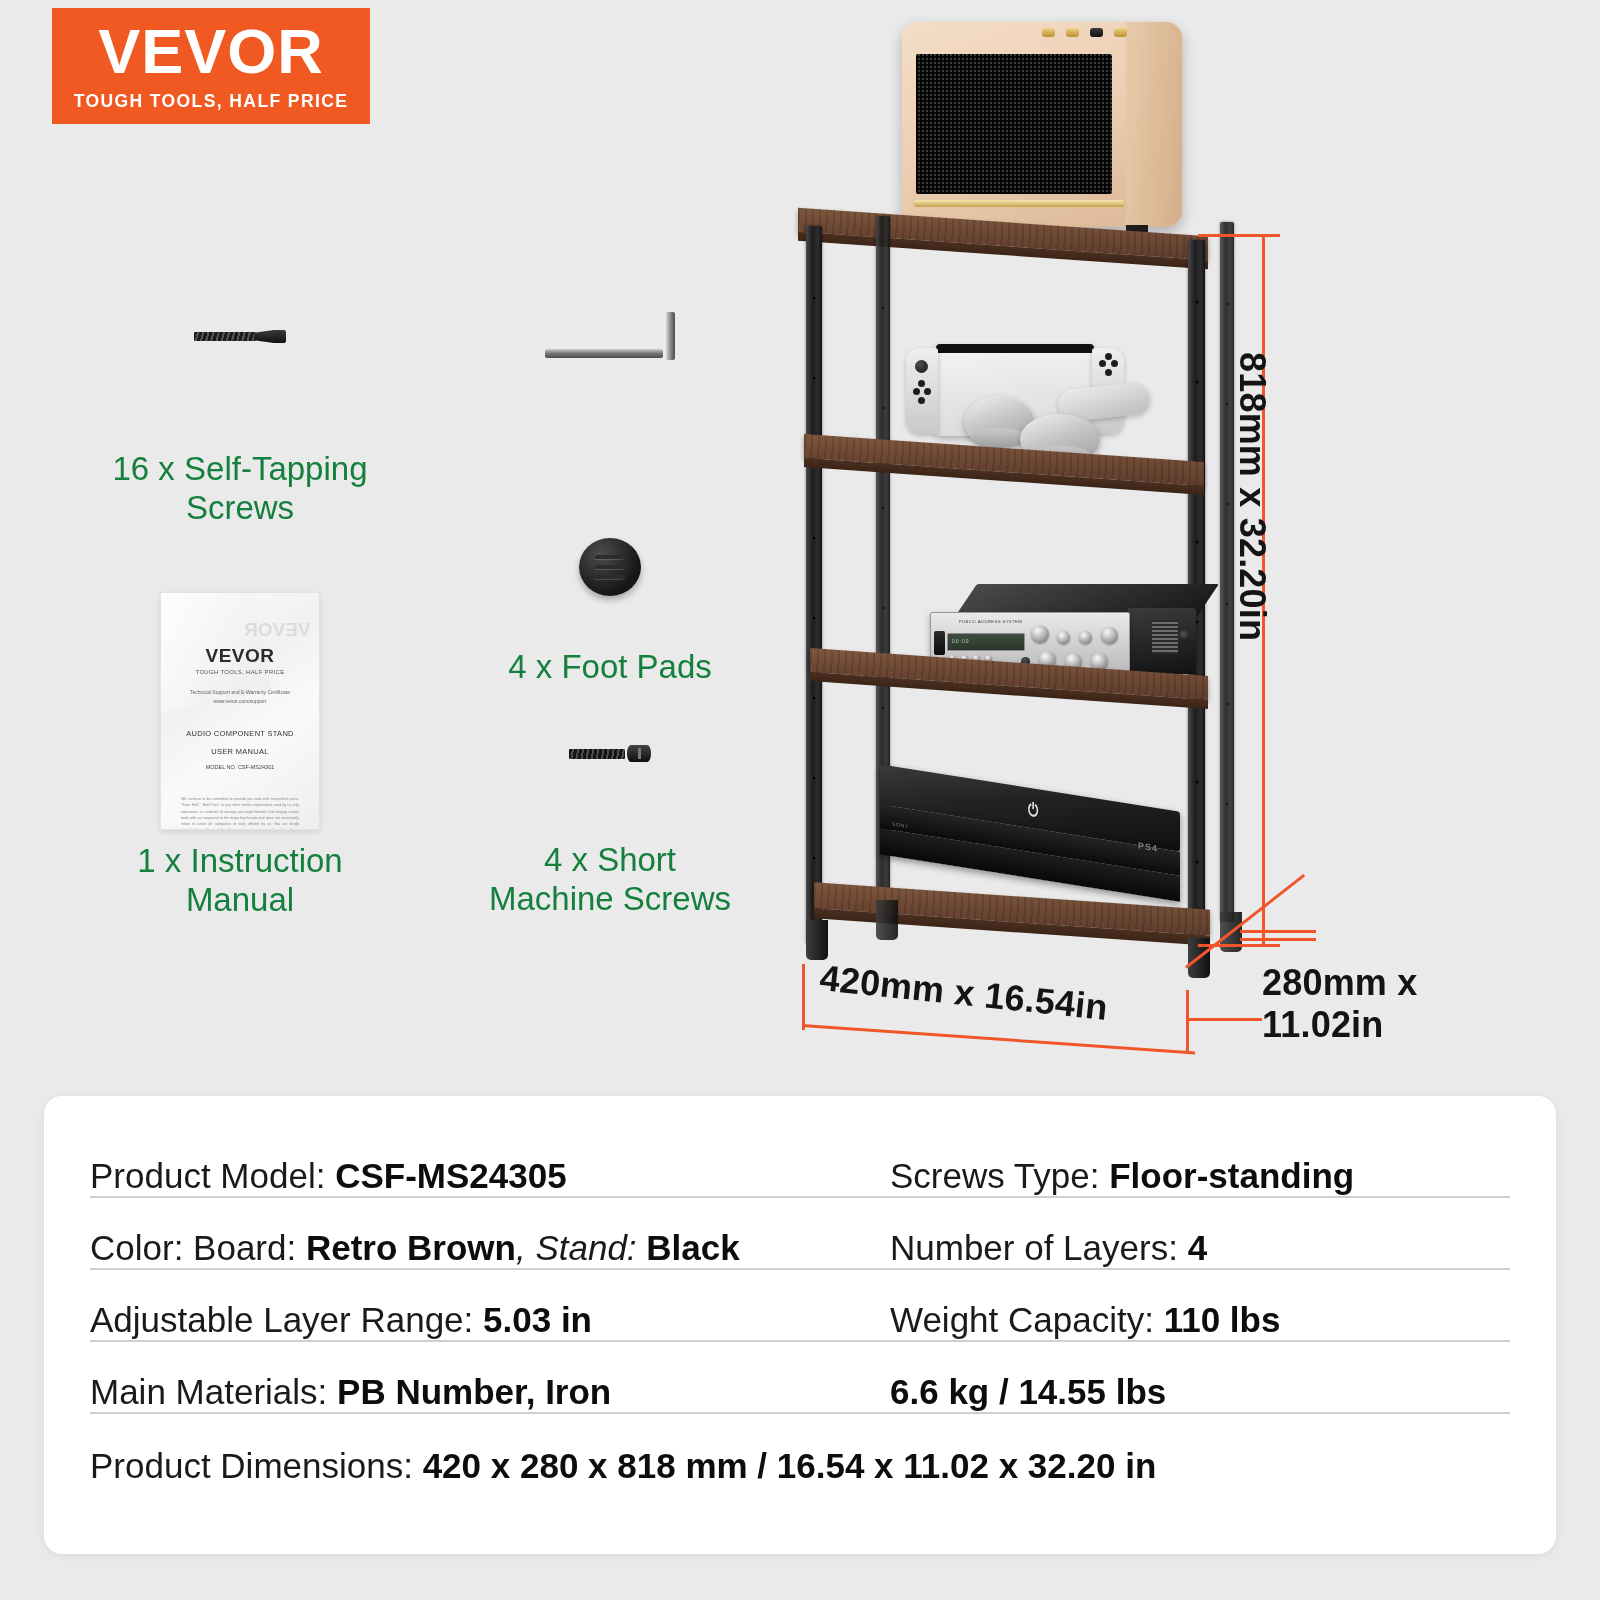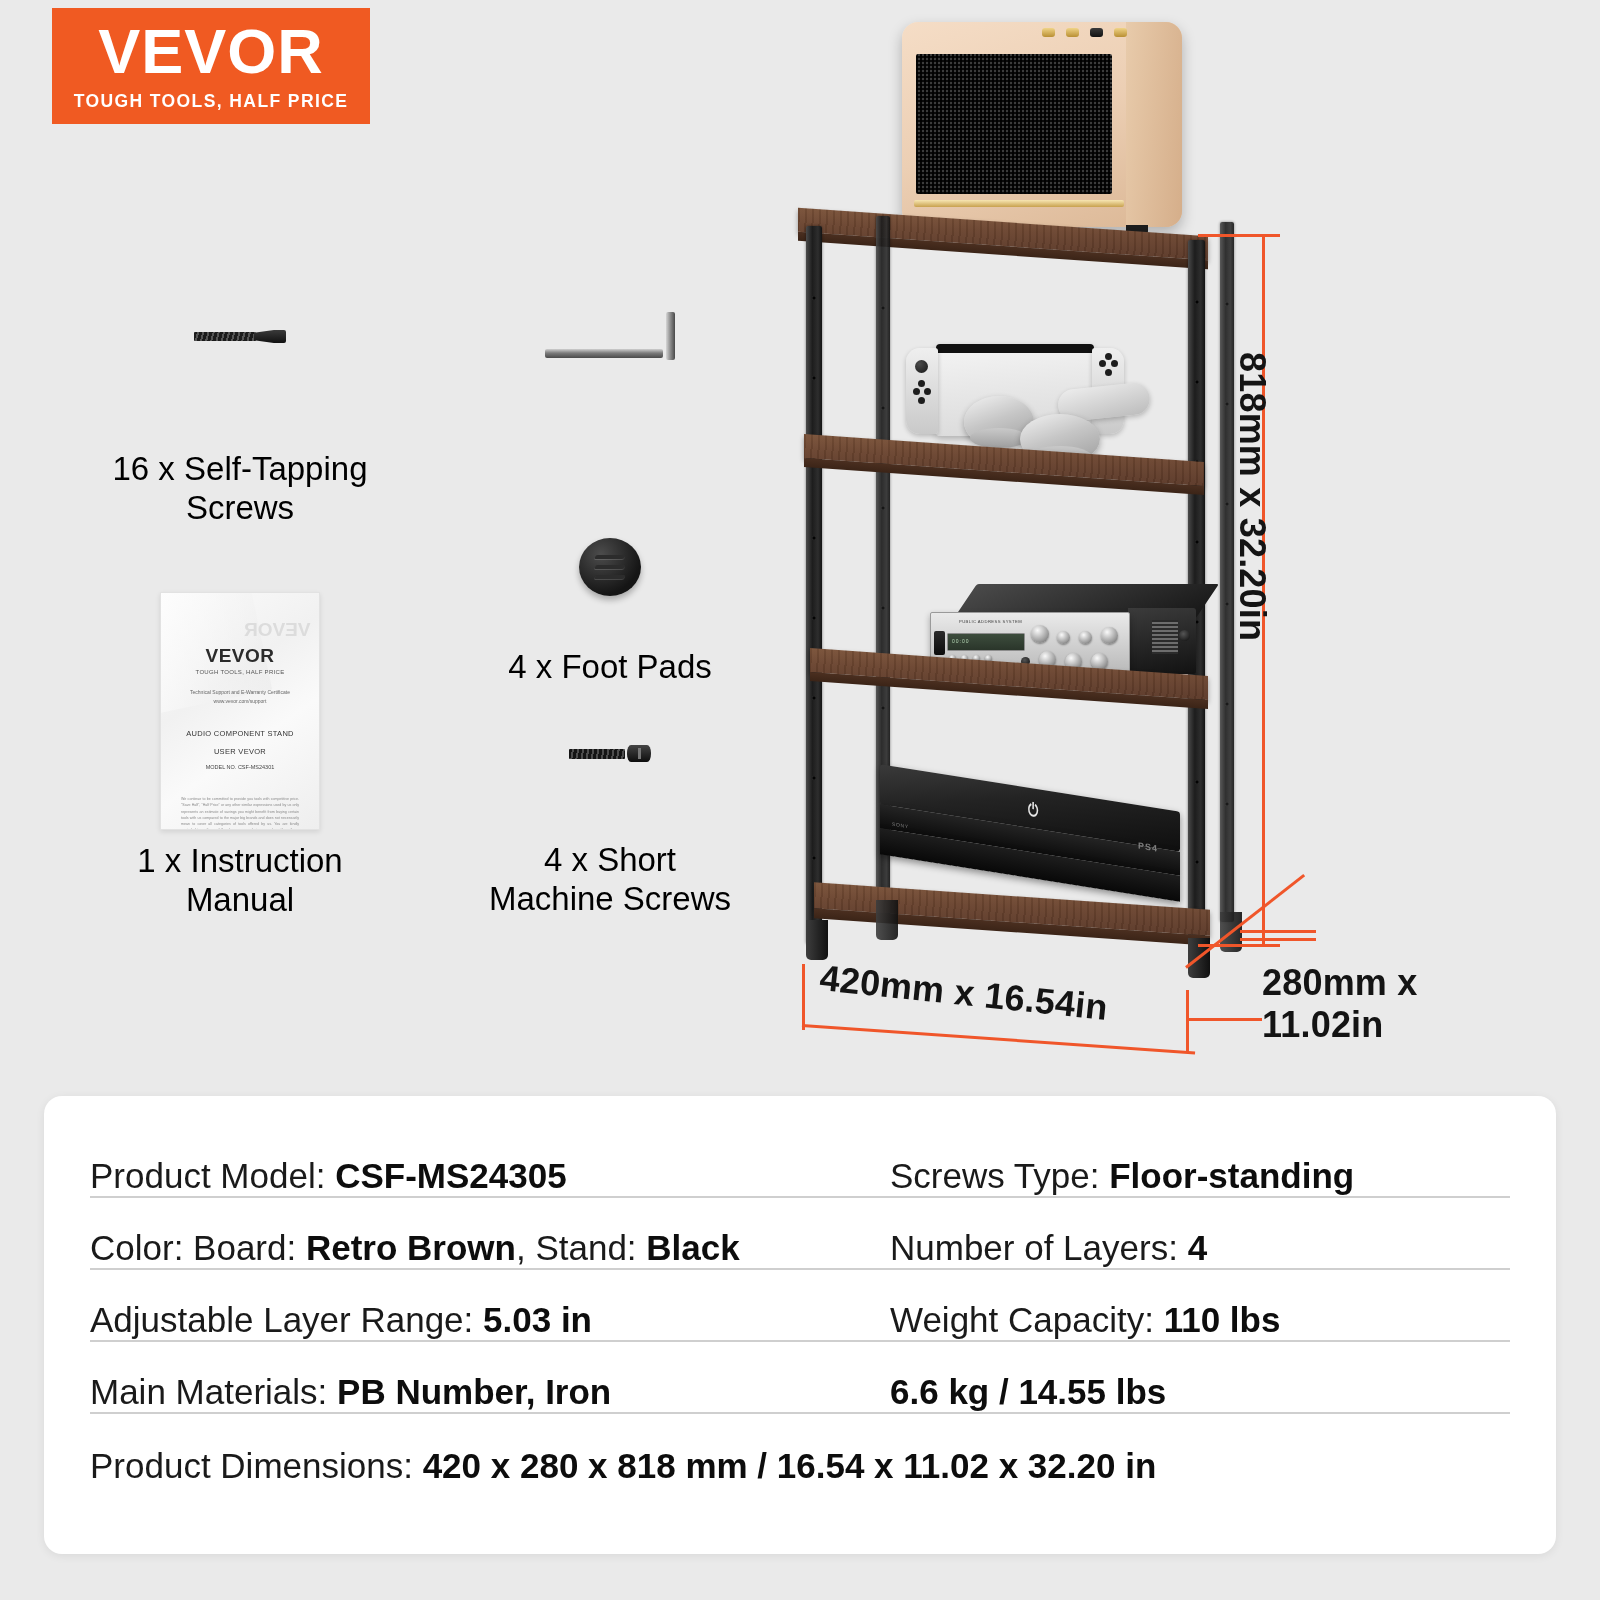--- a/index.html
+++ b/index.html
@@ -25,21 +25,21 @@
   }
   #brand-tagline {
     color: #ffffff; font-weight: bold; font-size: 17.5px;
     letter-spacing: 1.4px; margin-top: 8px;
   }
 
   
   .part-cell { position: absolute; text-align: center; }
   .part-art { position: relative; height: 150px; }
   .part-label {
-    font-size: 33px; color: #000000; line-height: 1.18;
+    font-size: 33px; color: #15803d; line-height: 1.18;
     white-space: pre-line;
   }
 
   #part-screws  { left: 30px;  top: 300px; width: 420px; }
   #part-wrench  { left: 400px; top: 300px; width: 420px; }
   #part-manual  { left: 30px;  top: 590px; width: 420px; }
   #part-pads    { left: 400px; top: 520px; width: 420px; }
 
   
   .screw-long {
@@ -369,21 +369,21 @@
   .spec-cell.left  { width: 800px; }
   .spec-cell.right { flex: 1; }
   .spec-cell.full  { width: 100%; align-items: flex-end; }
   .spec-label {
     font-size: 35px; color: #1a1a1a; font-weight: normal;
     white-space: pre;
   }
   .spec-value {
     font-size: 35px; color: #0d0d0d; font-weight: bold; white-space: pre;
   }
-  .spec-mid { font-size: 35px; color:#1a1a1a; white-space: pre; }
+  .spec-mid { font-size: 35px; color:#1a1a1a; white-space: pre; font-style: italic; }
 </style>
 </head>
 <body>
 
 <div id="page">
 
   <div id="brand-logo">
     <div id="brand-wordmark">VEVOR</div>
     <div id="brand-tagline">TOUGH TOOLS, HALF PRICE</div>
   </div>
@@ -432,21 +432,21 @@
     <div class="part-art" style="height:252px">
       <div class="manual-bag">
         <div class="sheen"></div>
         <div class="ghost">VEVOR</div>
         <div class="manual-inner">
           <div class="mv">VEVOR</div>
           <div class="mt">TOUGH TOOLS, HALF PRICE</div>
           <div class="ms" style="white-space:pre-line">Technical Support and E-Warranty Certificate
 www.vevor.com/support</div>
           <div class="mtitle">AUDIO COMPONENT STAND</div>
-          <div class="mum">USER VEVOR</div>
+          <div class="mum">USER MANUAL</div>
           <div class="mmod">MODEL NO. CSF-MS24301</div>
           <div class="mfine">We continue to be committed to provide you tools with competitive price. "Save Half", "Half Price" or any other similar expressions used by us only represents an estimate of savings you might benefit from buying certain tools with us compared to the major big brands and does not necessarily mean to cover all categories of tools offered by us. You are kindly reminded to verify carefully when you are placing an order with us if you are actually saving half in comparison with the top major brands.</div>
         </div>
       </div>
     </div>
     <div class="part-label">1 x  Instruction
 Manual</div>
   </div>
 
   <div id="product-stage">

